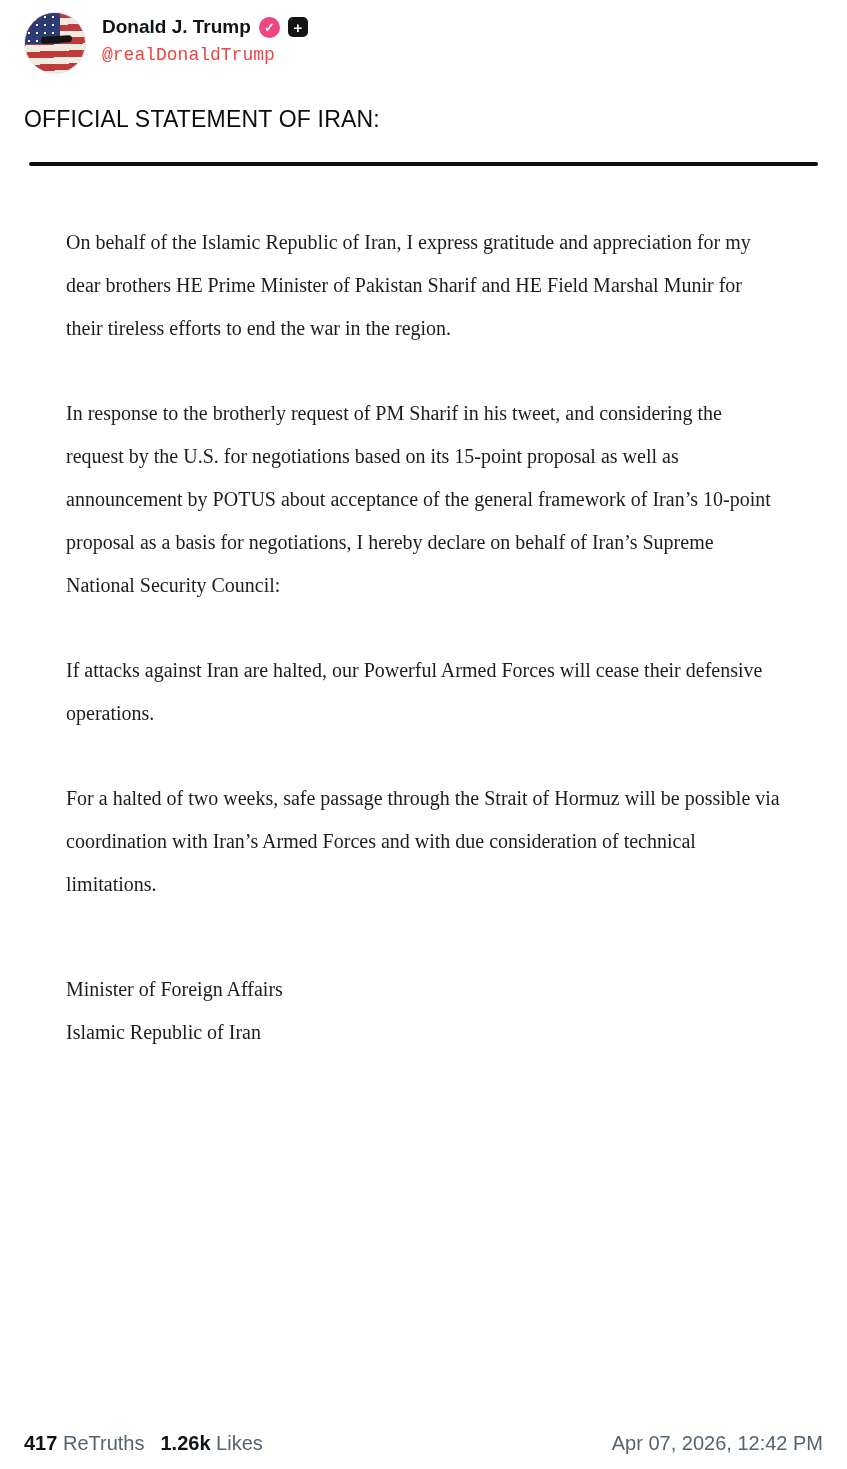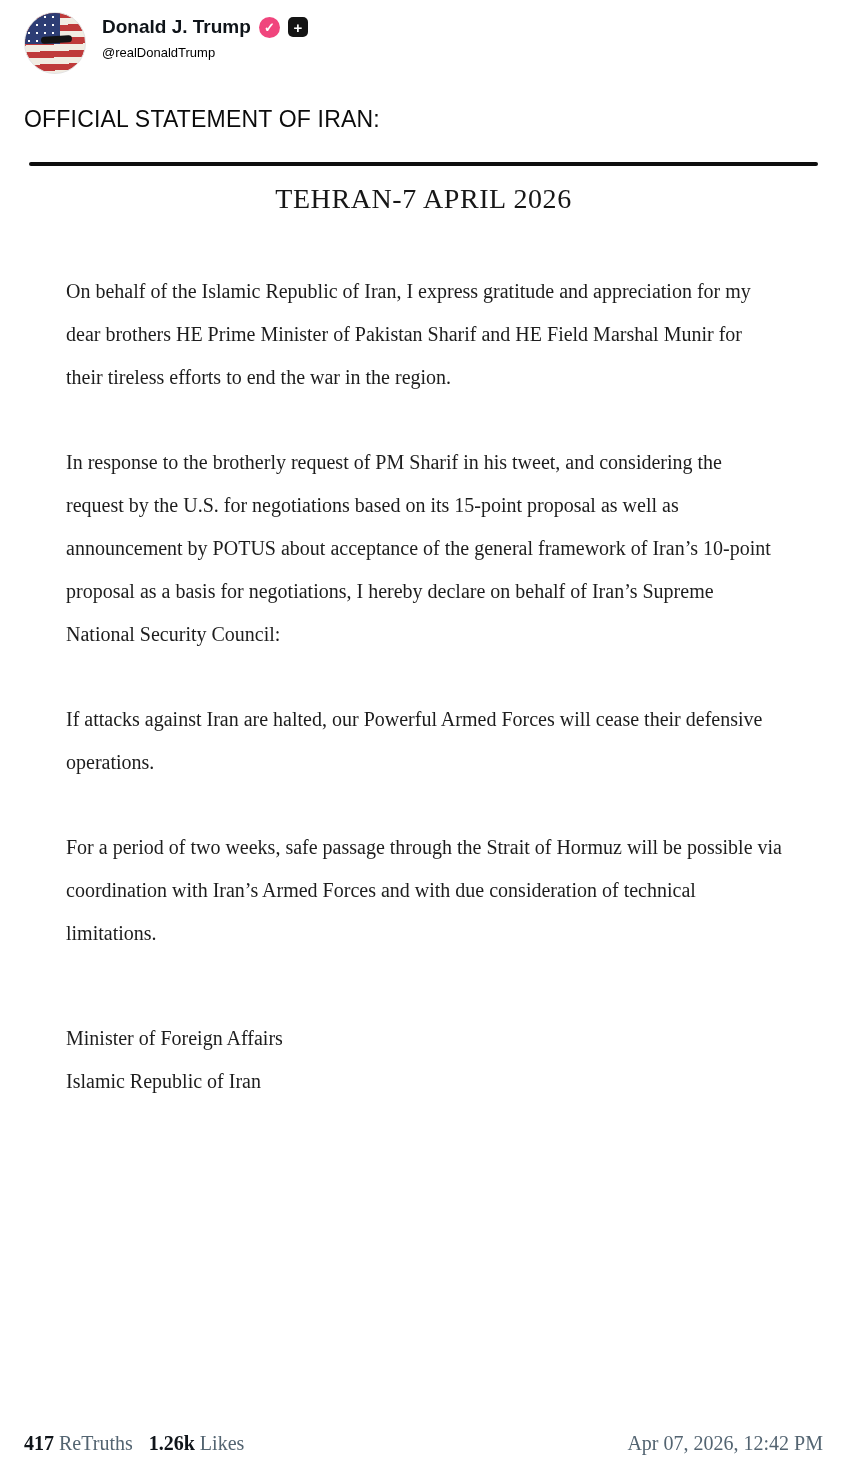--- a/index.html
+++ b/index.html
@@ -33,40 +33,39 @@
   .badge-verified {
     width:21px; height:21px; border-radius:50%; background:#f0457d;
     display:inline-flex; align-items:center; justify-content:center;
     color:#fff; font-size:13px; font-weight:700; line-height:1;
   }
   .badge-plus {
     width:20px; height:20px; border-radius:5px; background:#141414;
     display:inline-flex; align-items:center; justify-content:center;
     color:#fff; font-size:15px; font-weight:700; line-height:1;
   }
-  .author-handle { margin-top:7px; font-size:13px; color:#000000; }
+  .author-handle { margin-top:7px; font-size:18px; color:#ef4444;font-family:Liberation Mono, monospace; }
 
   
   .post-text { margin-top:32px; font-size:23px; color:#0b0b0b; letter-spacing:0.2px; }
 
   
   .document { margin-top:29px; font-family:"Liberation Serif", serif; color:#1c1c1c; cursor:pointer; }
   .doc-rule { height:4px; background:#0e0e0e; border-radius:3px; margin:0 5px; }
   .doc-dateline { text-align:center; margin-top:17px; font-size:28px; letter-spacing:0.6px; color:#171717; }
   .doc-body { margin-top:55px; padding:0 40px 0 42px; font-size:20px; line-height:43px; color:#1d1d1d; }
   .doc-body p { margin:0 0 42px 0; }
   .doc-signature { margin-top:62px; }
   .doc-signature div { line-height:43px; }
 
   
   .footer {
     position:absolute; left:24px; right:24px; bottom:14px;
     display:flex; justify-content:space-between; align-items:baseline;
     font-size:20px;
-    font-family:Liberation Serif, serif;
   }
   .stats { display:flex; gap:16px; }
   .stat { color:#536471; cursor:pointer; }
   .stat b { color:#0f1419; font-weight:700; }
   .timestamp { color:#536471; }
 </style>
 </head>
 <body>
 
 <div class="container">
@@ -80,26 +79,25 @@
         <span class="badge-plus">+</span>
       </div>
       <div class="author-handle">@realDonaldTrump</div>
     </div>
   </div>
 
   <div class="post-text">OFFICIAL STATEMENT OF IRAN:</div>
 
   <div class="document">
     <div class="doc-rule"></div>
-    <div class="doc-dateline">TEHRAN-7 APRIL 2026</div>
     <div class="doc-body">
       <p>On behalf of the Islamic Republic of Iran, I express gratitude and appreciation for my dear brothers HE Prime Minister of Pakistan Sharif and HE Field Marshal Munir for their tireless efforts to end the war in the region.</p>
       <p>In response to the brotherly request of PM Sharif in his tweet, and considering the request by the U.S. for negotiations based on its 15-point proposal as well as announcement by POTUS about acceptance of the general framework of Iran’s 10-point proposal as a basis for negotiations, I hereby declare on behalf of Iran’s Supreme National Security Council:</p>
       <p>If attacks against Iran are halted, our Powerful Armed Forces will cease their defensive operations.</p>
-      <p>For a period of two weeks, safe passage through the Strait of Hormuz will be possible via coordination with Iran’s Armed Forces and with due consideration of technical limitations.</p>
+      <p>For a halted of two weeks, safe passage through the Strait of Hormuz will be possible via coordination with Iran’s Armed Forces and with due consideration of technical limitations.</p>
       <div class="doc-signature">
         <div>Minister of Foreign Affairs</div>
         <div>Islamic Republic of Iran</div>
       </div>
     </div>
   </div>
 
 </div>
 
 <div class="footer">

